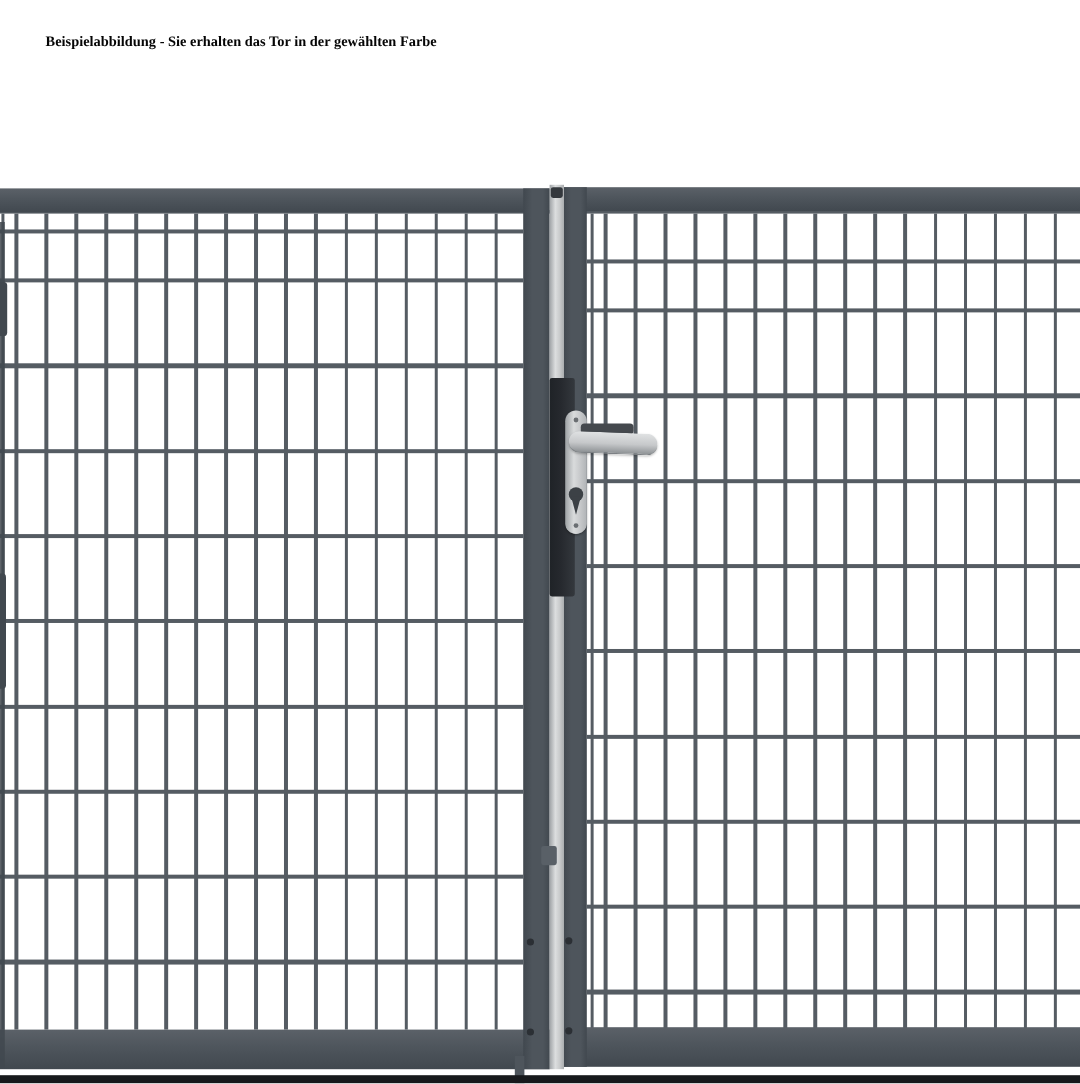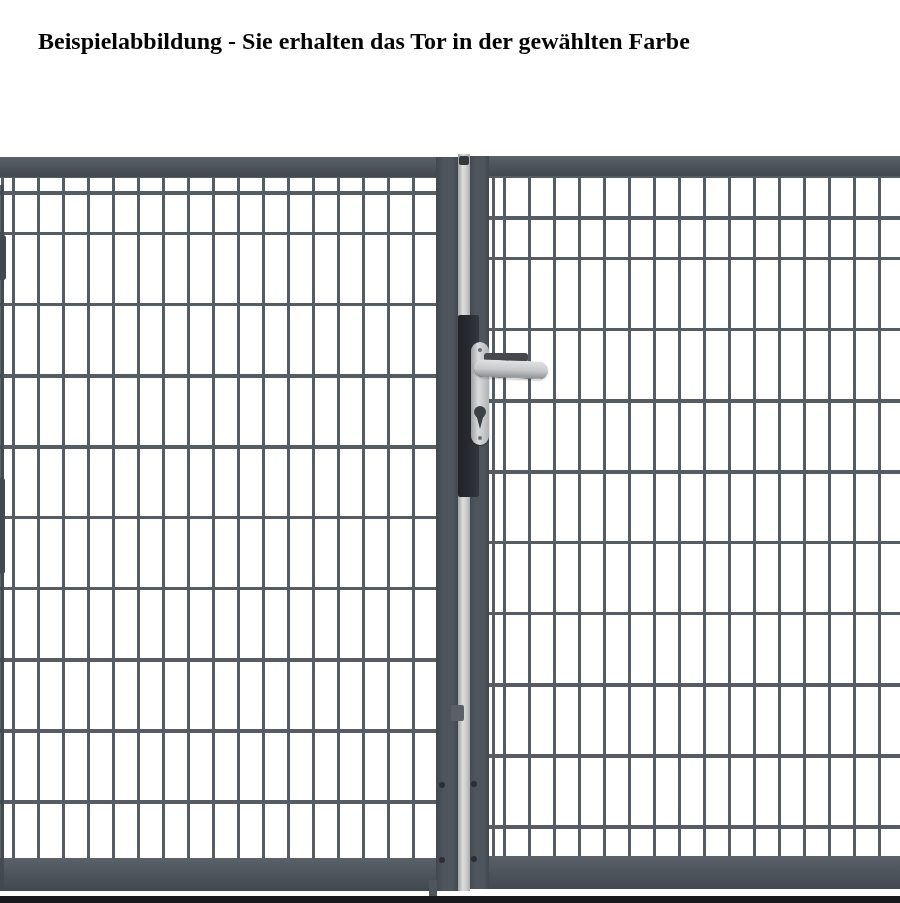--- a/index.html
+++ b/index.html
@@ -19,21 +19,21 @@
     position:relative;
     width:900px;height:903px;
     margin:0 auto;
     background:var(--background);
     overflow:hidden;
     font-family:"Liberation Serif","DejaVu Serif",serif;
   }
   .abs{position:absolute;}
   .caption{
     left:38px;top:27px;
-    font-size:24px;font-weight:bold;line-height:1.2;
+    font-size:12px;font-weight:bold;line-height:1.2;
     color:var(--caption-text);
     white-space:nowrap;
   }
   
   .under-rail-wire{left:0;top:175px;width:900px;height:3px;background:var(--mesh-wire);}
   
   .mesh{
     background-image:
       repeating-linear-gradient(to right, var(--mesh-wire) 0 3px, transparent 3px 25px),
       repeating-linear-gradient(to bottom, var(--mesh-wire) 0 3.5px, transparent 3.5px 71px);

